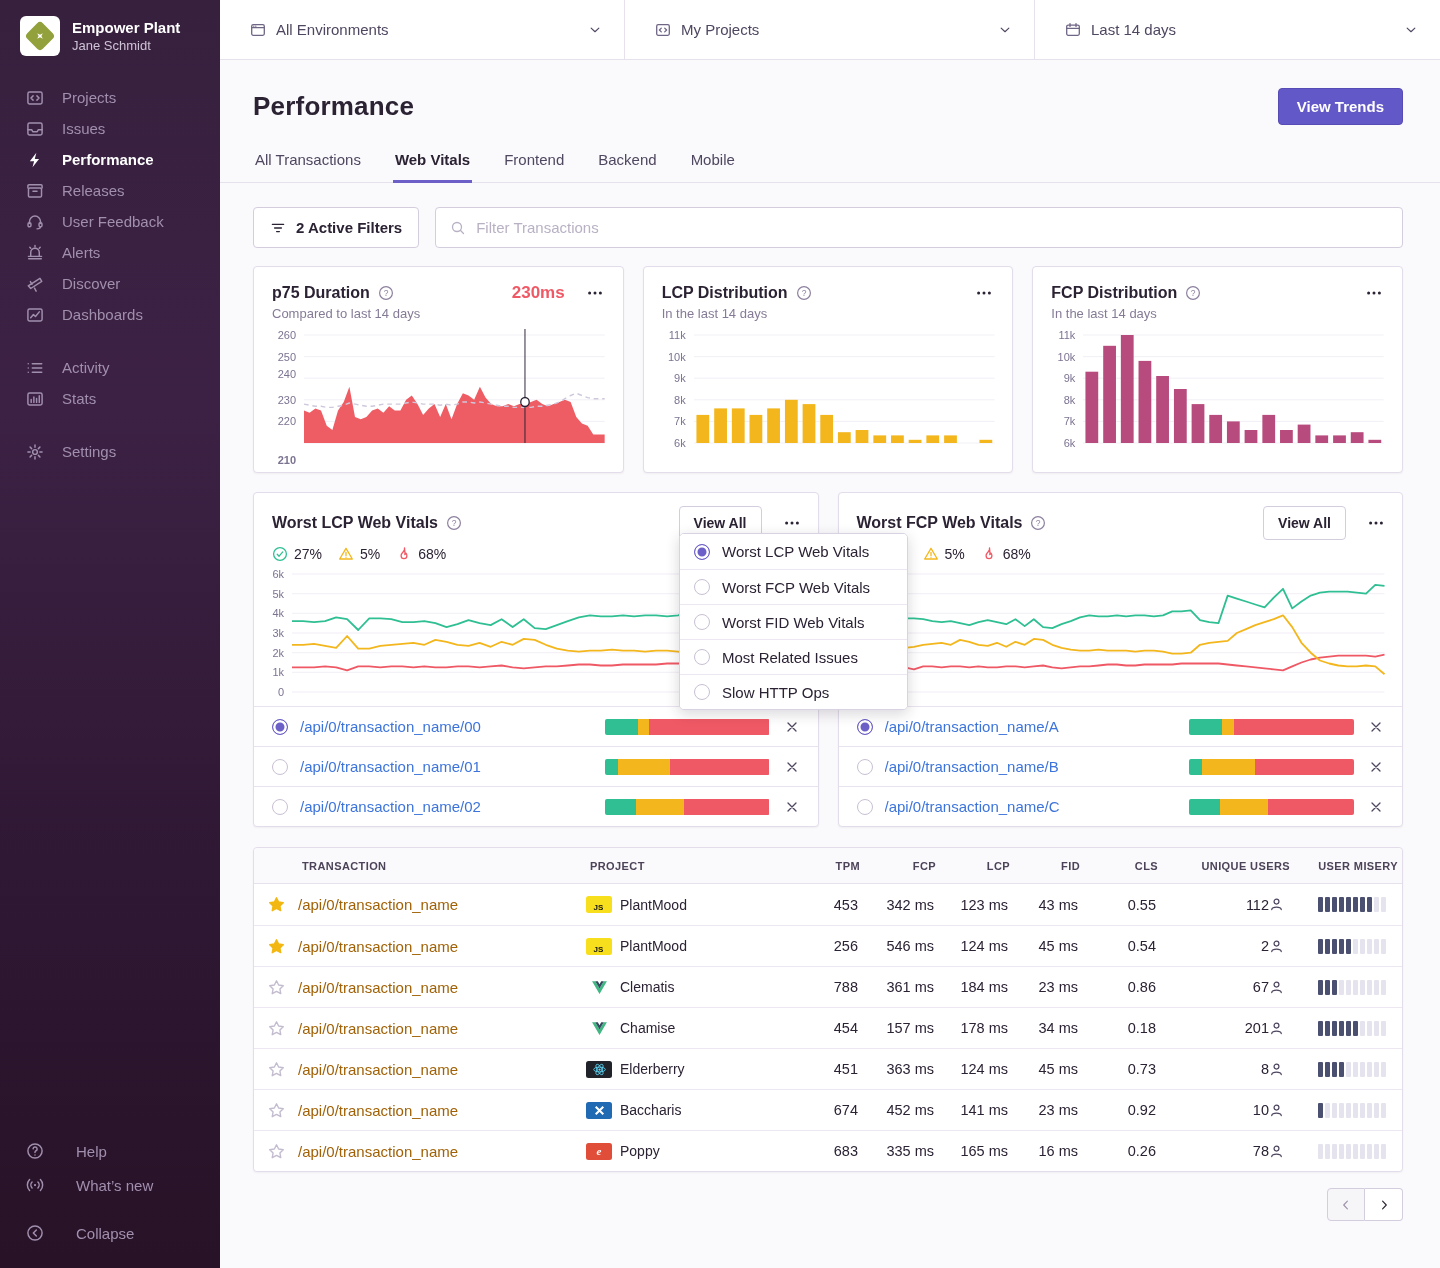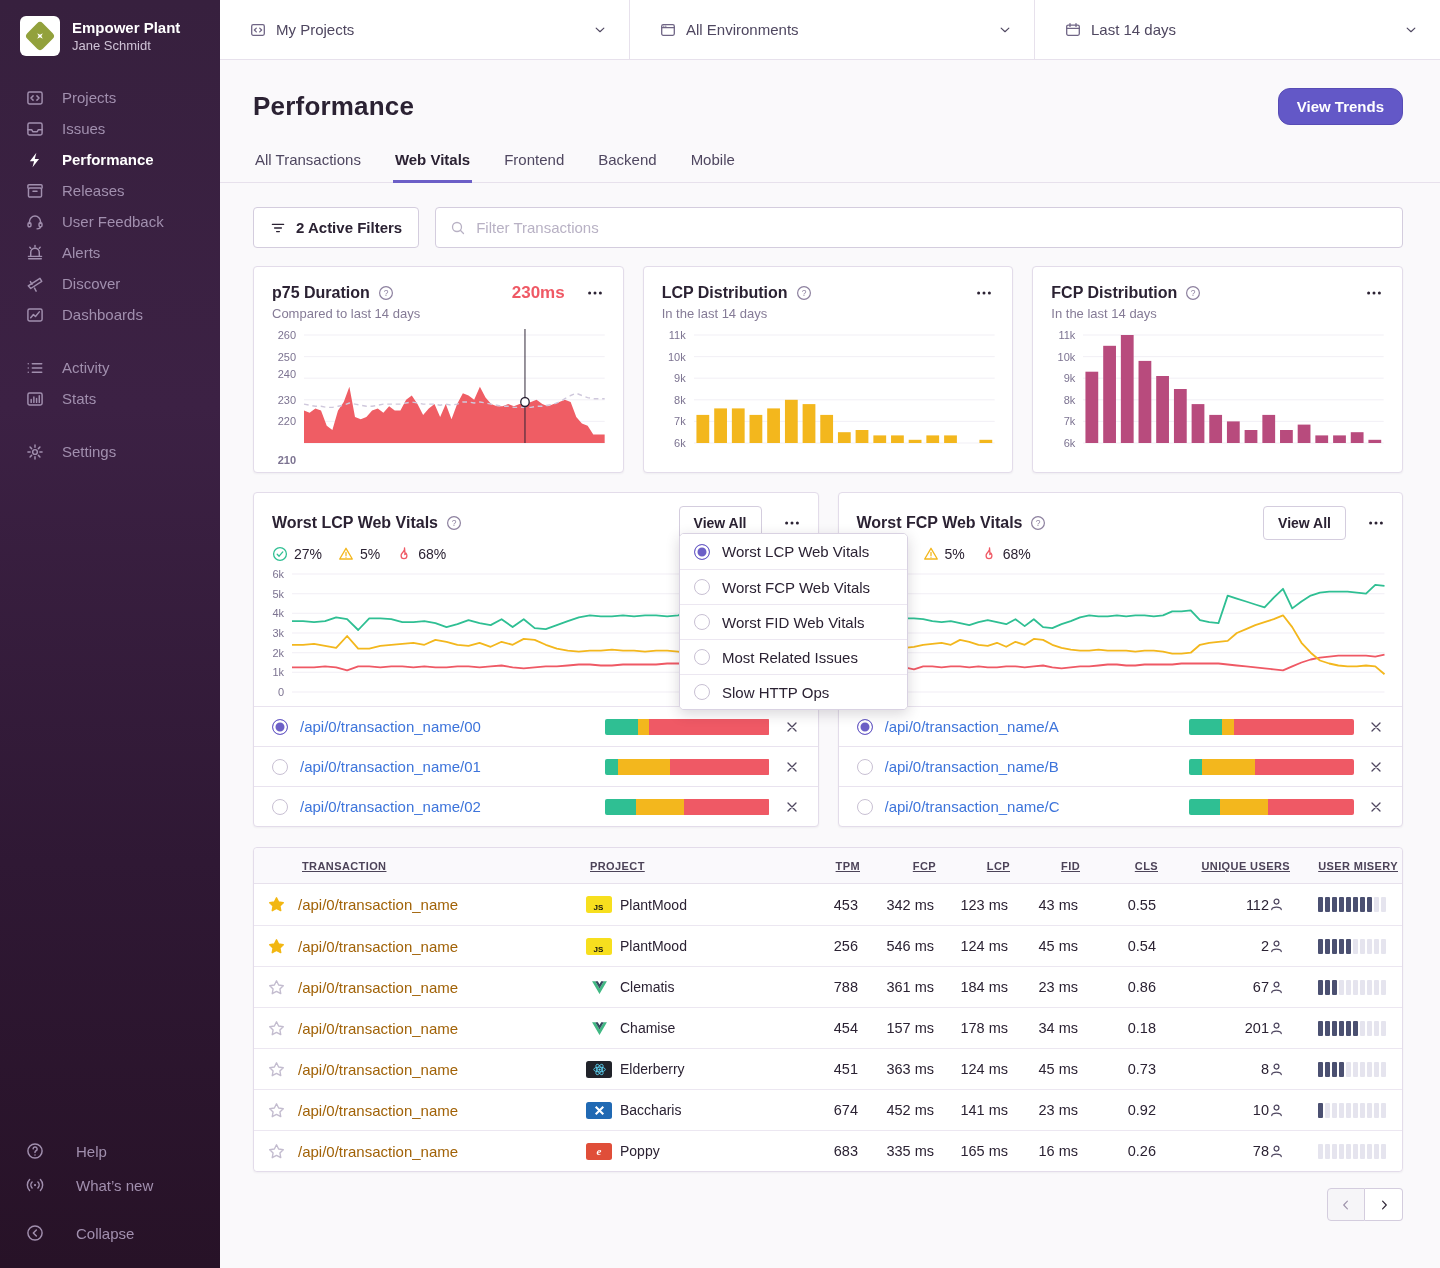--- a/index.html
+++ b/index.html
@@ -31,21 +31,21 @@
   .tb-sec:last-child { border-right:none; }
   .tb-sec .lbl { flex:1; }
   .tb-sec svg { width:16px; height:16px; color:#6f6585; }
   .tb-sec .chev svg { width:14px; height:14px; color:#4f4760; }
   .tb-1 { width:410px; } .tb-2 { width:405px; } .tb-3 { flex:1; }
 
   
   .main { position:absolute; left:220px; right:0; top:60px; bottom:0; padding:28px 37px 20px 33px; }
   .head-row { display:flex; align-items:center; }
   .page-title { font-size:26px; font-weight:600; color:#2b2233; letter-spacing:.2px; }
-  .btn-primary { margin-left:auto; background:#6358c7; color:#fff; border:1px solid #574cb5; border-radius:12px; font-size:15px; font-weight:600; padding:9px 18px; cursor:pointer; font-family:inherit; }
+  .btn-primary { margin-left:auto; background:#6358c7; color:#fff; border:1px solid #574cb5; border-radius:4px; font-size:15px; font-weight:600; padding:9px 18px; cursor:pointer; font-family:inherit; }
   .tabs-wrap { margin:20px -37px 0 -33px; padding:0 37px 0 33px; border-bottom:1px solid #e7e1ec; display:flex; gap:30px; }
   .tab { padding:6px 2px 12px; font-size:15px; color:#4f4760; cursor:pointer; border-bottom:3px solid transparent; margin-bottom:-1px; }
   .tab.active { color:#2b2233; font-weight:600; border-bottom-color:#6c5fc7; }
 
   .filter-row { display:flex; margin-top:24px; gap:16px; }
   .btn-filter { display:flex; align-items:center; gap:10px; background:#fff; border:1px solid #d4cdde; border-radius:4px; height:41px; padding:0 16px; font-size:15px; font-weight:700; color:#2b2233; cursor:pointer; font-family:inherit; }
   .btn-filter svg { width:16px; height:16px; color:#2b2233; }
   .search-box { flex:1; display:flex; align-items:center; gap:10px; background:#fff; border:1px solid #d4cdde; border-radius:4px; height:41px; padding:0 14px; }
   .search-box svg { width:16px; height:16px; color:#b8b1c4; flex:none; }
   .search-box input { border:none; outline:none; flex:1; font-size:15px; font-family:inherit; color:#2b2233; background:transparent; }
@@ -87,21 +87,21 @@
 
   
   .dropdown { position:absolute; left:426px; top:41px; width:229px; background:#fff; border:1px solid #d9d2e2; border-radius:5px; box-shadow:0 4px 14px rgba(43,34,51,.18); z-index:15; overflow:hidden; }
   .dd-item { display:flex; align-items:center; gap:12px; height:35px; padding:0 14px; font-size:15px; color:#2b2233; cursor:pointer; background:#fff; }
   .dd-item + .dd-item { border-top:1px solid #ece7f1; }
 
   
   .tx-table { margin-top:20px; }
   .tgrid { display:grid; grid-template-columns:44px 288px 216px 62px 76px 74px 70px 78px 132px minmax(0,1fr); align-items:center; }
   .tx-head { height:36px; background:#faf9fc; border-bottom:1px solid #e7e1ec; border-radius:4px 4px 0 0; font-size:11px; font-weight:700; letter-spacing:.4px; color:#4c4358; }
-  .tx-head .hc { padding:0 4px;text-decoration:underline; }
+  .tx-head .hc { padding:0 4px; }
   .tx-row { height:41px; font-size:14px; background:#fff; }
   .tx-row + .tx-row { border-top:1px solid #ece7f1; }
   .tx-row:last-child { border-radius:0 0 4px 4px; }
   .cell-star { display:flex; justify-content:center; }
   .star-btn { background:none; border:none; cursor:pointer; padding:2px; }
   .star-btn svg { width:17px; height:17px; }
   .cell-link { color:#a16207; cursor:pointer; font-size:15px; }
   .cell-proj { display:flex; align-items:center; gap:8px; }
   .pfi { width:26px; height:17px; border-radius:2.5px; flex:none; display:flex; align-items:center; justify-content:center; overflow:hidden; }
   .num { text-align:right; padding-right:6px; font-size:14.5px; color:#2b2233; }
@@ -266,43 +266,43 @@
             <circle cx="8" cy="8" r="6.3"></circle>
             <path d="M9.2 5.3 6.5 8l2.7 2.7"></path>
           </svg>
         </span>
         <span>Collapse</span>
       </div>
     </div>
 </aside>
 
 <header class="topbar">
+  <div class="tb-sec tb-2">
+    <span id="ic-env">
+        <svg viewBox="0 0 16 16" fill="none" stroke="currentColor" stroke-width="1.3" stroke-linecap="round" stroke-linejoin="round">
+          <rect x="1.7" y="2.7" width="12.6" height="10.6" rx="1.5"></rect>
+          <path d="M1.7 5.7h12.6M3.8 4.2h.01M5.8 4.2h.01"></path>
+        </svg>
+      </span>
+    <span class="lbl">All Environments</span>
+    <span class="chev" id="ic-chev2">
+        <svg viewBox="0 0 16 16" fill="none" stroke="currentColor" stroke-width="1.3" stroke-linecap="round" stroke-linejoin="round">
+          <path d="M3.6 5.8 8 10l4.4-4.2"></path>
+        </svg>
+      </span>
+  </div>
   <div class="tb-sec tb-1">
     <span id="ic-proj-mini">
         <svg viewBox="0 0 16 16" fill="none" stroke="currentColor" stroke-width="1.3" stroke-linecap="round" stroke-linejoin="round">
           <rect x="1.7" y="2.7" width="12.6" height="10.6" rx="1.5"></rect>
           <path d="M6.3 6.1 4.4 8l1.9 1.9M9.7 6.1 11.6 8 9.7 9.9"></path>
         </svg>
       </span>
     <span class="lbl">My Projects</span>
     <span class="chev" id="ic-chev1">
-        <svg viewBox="0 0 16 16" fill="none" stroke="currentColor" stroke-width="1.3" stroke-linecap="round" stroke-linejoin="round">
-          <path d="M3.6 5.8 8 10l4.4-4.2"></path>
-        </svg>
-      </span>
-  </div>
-  <div class="tb-sec tb-2">
-    <span id="ic-env">
-        <svg viewBox="0 0 16 16" fill="none" stroke="currentColor" stroke-width="1.3" stroke-linecap="round" stroke-linejoin="round">
-          <rect x="1.7" y="2.7" width="12.6" height="10.6" rx="1.5"></rect>
-          <path d="M1.7 5.7h12.6M3.8 4.2h.01M5.8 4.2h.01"></path>
-        </svg>
-      </span>
-    <span class="lbl">All Environments</span>
-    <span class="chev" id="ic-chev2">
         <svg viewBox="0 0 16 16" fill="none" stroke="currentColor" stroke-width="1.3" stroke-linecap="round" stroke-linejoin="round">
           <path d="M3.6 5.8 8 10l4.4-4.2"></path>
         </svg>
       </span>
   </div>
   <div class="tb-sec tb-3">
     <span id="ic-cal">
         <svg viewBox="0 0 16 16" fill="none" stroke="currentColor" stroke-width="1.3" stroke-linecap="round" stroke-linejoin="round">
           <rect x="1.7" y="3.1" width="12.6" height="10.2" rx="1.5"></rect>
           <path d="M1.7 6.3h12.6M5 1.6v2.8M11 1.6v2.8"></path>

